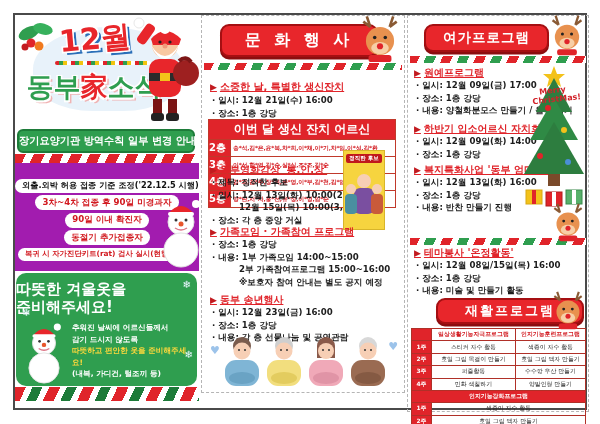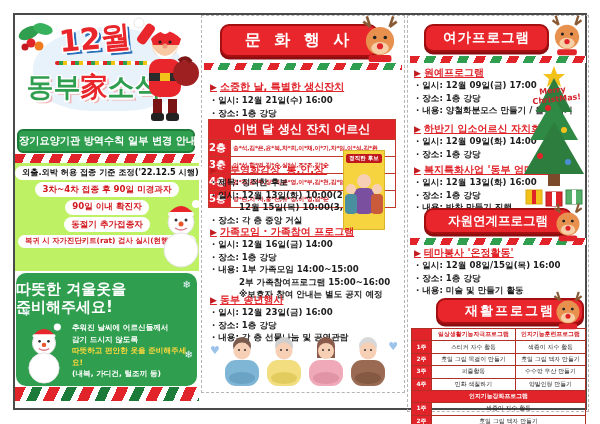--- a/index.html
+++ b/index.html
@@ -26,21 +26,21 @@
   .garland { position:absolute; left:40px; top:46px; width:96px; height:4px;
     background:repeating-linear-gradient(90deg,#e0242a 0 4px,#2f9e4f 4px 8px,#f1c40f 8px 12px,#fff 12px 16px); border-radius:2px; }
   .main-title { position:absolute; left:0px; top:54px; width:158px; text-align:center; font-size:27px; font-weight:bold;
     color:#2f9e4f; letter-spacing:0px; white-space:nowrap;
     text-shadow:-1.5px -1.5px 0 #fff,1.5px -1.5px 0 #fff,-1.5px 1.5px 0 #fff,1.5px 1.5px 0 #fff,3px 3px 0 #f0b4b4; }
   .main-title .hanja { color:#e8262b; }
   .santa { position:absolute; left:114px; top:0px; }
   .holly { position:absolute; left:2px; top:4px; }
   .notice-banner { position:absolute; left:2px; top:114px; width:178px; background:#2f9e4f; border:2px solid #1d7b39;
     border-radius:6px; color:#fff; font-weight:bold; font-size:10.2px; text-align:center; padding:3px 0; white-space:nowrap; }
-  .qbox { position:absolute; left:0; top:139px; width:184px; height:117px; background:#bef264; padding-top:9px; }
+  .qbox { position:absolute; left:0; top:139px; width:184px; height:117px; background:#a21caf; padding-top:22px; }
   .qbox::before { content:""; position:absolute; left:0; top:0; width:100%; height:9px;
     background:repeating-linear-gradient(115deg,#e0242a 0 10px,#fff 10px 17px); }
   .qitem { width:fit-content; margin:2.5px auto; background:#fff; border-radius:9px; padding:1.5px 7px;
     font-size:8.6px; font-weight:bold; color:#d21a20; white-space:nowrap; position:relative; z-index:1; }
   .qitem.qhead { color:#111; font-size:8.2px; border-radius:10px; }
   .qitem.qsmall { font-size:7.4px; }
   .qbox .snowman { position:absolute; right:-3px; top:42px; z-index:2; }
   .winter { position:absolute; left:1px; top:258px; width:181px; height:113px; background:#2f9e4f; border-radius:10px; padding-top:7px; }
   .winter-title { text-align:left; color:#fff; font-weight:bold; font-size:15px; line-height:18px; }
   .winter-body { margin:6px 4px 0 56px; color:#fff; font-weight:bold; font-size:7.6px; line-height:11.5px; }
@@ -233,21 +233,20 @@
         <rect x="10" y="25" width="20" height="26" rx="6" fill="#7a4fa0"></rect>
         <circle cx="7" cy="26" r="5" fill="#f7cfb5"></circle>
         <rect x="1" y="31" width="12" height="20" rx="4" fill="#4a8fa0"></rect>
         <circle cx="33" cy="26" r="5" fill="#f7cfb5"></circle>
         <rect x="27" y="31" width="12" height="20" rx="4" fill="#c95a3a"></rect>
       </svg>
     </div>
 
     <div class="sec-title" style="left:8px;top:209px"><span class="arr">▶</span><span>가족모임 · 가족참여 프로그램</span></div>
     <div style="position:absolute;left:10px;top:222px">
-      <div class="line">· 일시: 12월 16일(금) 14:00</div>
       <div class="line">· 장소: 1층 강당</div>
       <div class="line">· 내용: 1부 가족모임 14:00~15:00</div>
       <div class="line indent">2부 가족참여프로그램 15:00~16:00</div>
       <div class="line indent">※보호자 참여 안내는 별도 공지 예정</div>
     </div>
 
     <div class="sec-title" style="left:8px;top:277px"><span class="arr">▶</span><span>동부 송년행사</span></div>
     <div style="position:absolute;left:10px;top:290px">
       <div class="line">· 일시: 12월 23일(금) 16:00</div>
       <div class="line">· 장소: 1층 강당</div>
@@ -340,21 +339,20 @@
           <circle cx="48" cy="98" r="3" fill="#4a8fd5"></circle>
         <rect x="6" y="126" width="16" height="14" fill="#f3c21a" stroke="#d8a812"></rect>
         <rect x="26" y="128" width="16" height="14" fill="#e0242a" stroke="#b01c1c"></rect>
         <rect x="46" y="126" width="16" height="14" fill="#57b06a" stroke="#3a8a4c"></rect>
         <rect x="12" y="126" width="4" height="14" fill="#e0242a"></rect>
         <rect x="32" y="128" width="4" height="14" fill="#fff"></rect>
         <rect x="52" y="126" width="4" height="14" fill="#fff"></rect>
       </svg>
     </div>
 
-    <div class="banner banner2">자원연계프로그램</div>
     <svg width="36" height="44" viewBox="0 0 50 60" style="position:absolute;right:2px;top:186px;z-index:4">
       <path d="M14 14 L10 2 M14 14 L6 8 M36 14 L40 2 M36 14 L44 8" stroke="#8a5a34" stroke-width="3" fill="none"></path>
       <circle cx="25" cy="30" r="16" fill="#e8914f"></circle>
       <ellipse cx="25" cy="38" rx="10" ry="7" fill="#f7cfa6"></ellipse>
       <circle cx="19" cy="26" r="2" fill="#222"></circle>
         <circle cx="31" cy="26" r="2" fill="#222"></circle>
       <circle cx="25" cy="36" r="3.5" fill="#e0242a"></circle>
       <rect x="12" y="46" width="26" height="8" rx="3" fill="#e0242a"></rect>
     </svg>
     <div class="stripe-rg stripe2"></div>

